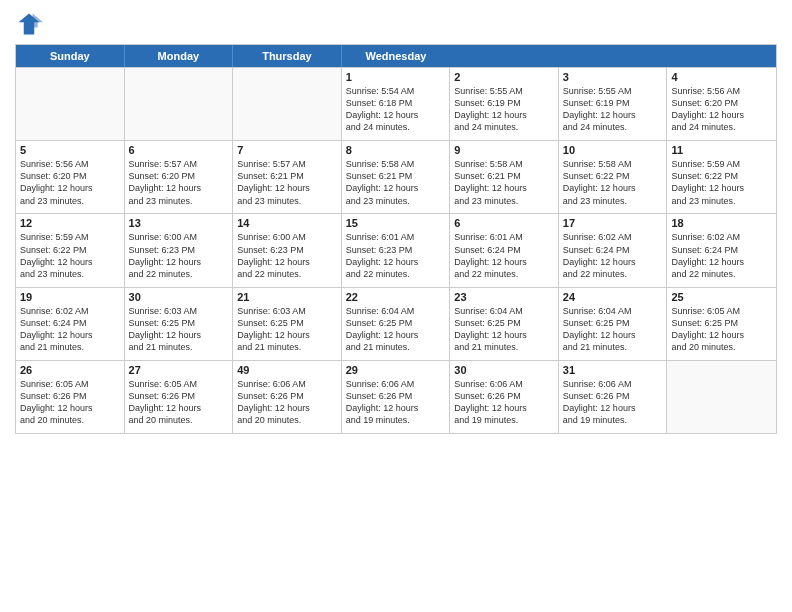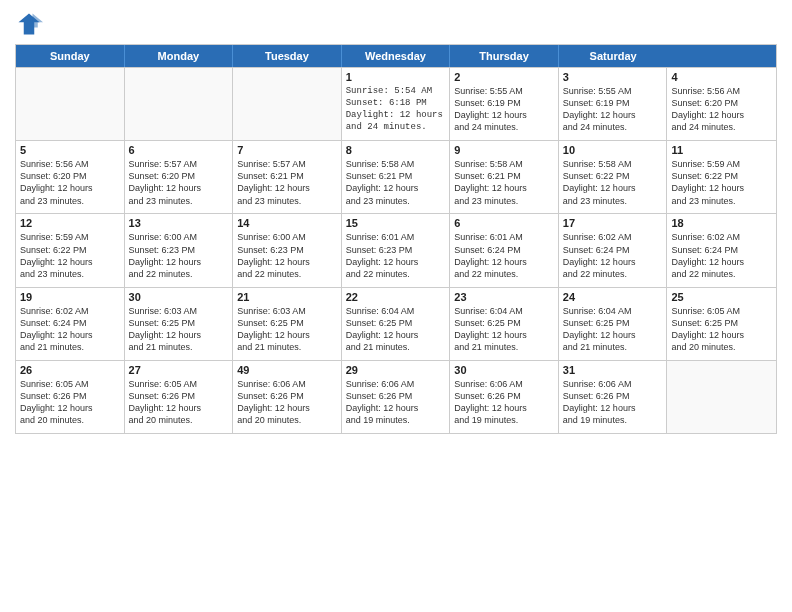--- a/index.html
+++ b/index.html
@@ -132,33 +132,31 @@
     <div class="title-block">
       <div class="month-title"></div>
       <div class="location"></div>
     </div>
   </div>
 
   <div class="calendar">
     <div class="cal-header">
     <div class="cal-header-cell">Sunday</div>
         <div class="cal-header-cell">Monday</div>
-        <div class="cal-header-cell">Tuesday</div>
+        <div class="cal-header-cell">Thursday</div>
         <div class="cal-header-cell">Wednesday</div>
-        <div class="cal-header-cell">Thursday</div>
-        <div class="cal-header-cell">Saturday</div>
       </div>
     <div class="cal-body">
     <div class="cal-row">
           <div class="cal-cell empty"></div>
           <div class="cal-cell empty"></div>
           <div class="cal-cell empty"></div>
           <div class="cal-cell">
             <div class="day-num">1</div>
-            <div class="cell-info" style="white-space: pre-line; font-family: Liberation Mono, monospace;">Sunrise: 5:54 AM
+            <div class="cell-info" style="white-space: pre-line;">Sunrise: 5:54 AM
 Sunset: 6:18 PM
 Daylight: 12 hours
 and 24 minutes.</div>
           </div>
           <div class="cal-cell">
             <div class="day-num">2</div>
             <div class="cell-info" style="white-space: pre-line;">Sunrise: 5:55 AM
 Sunset: 6:19 PM
 Daylight: 12 hours
 and 24 minutes.</div>

